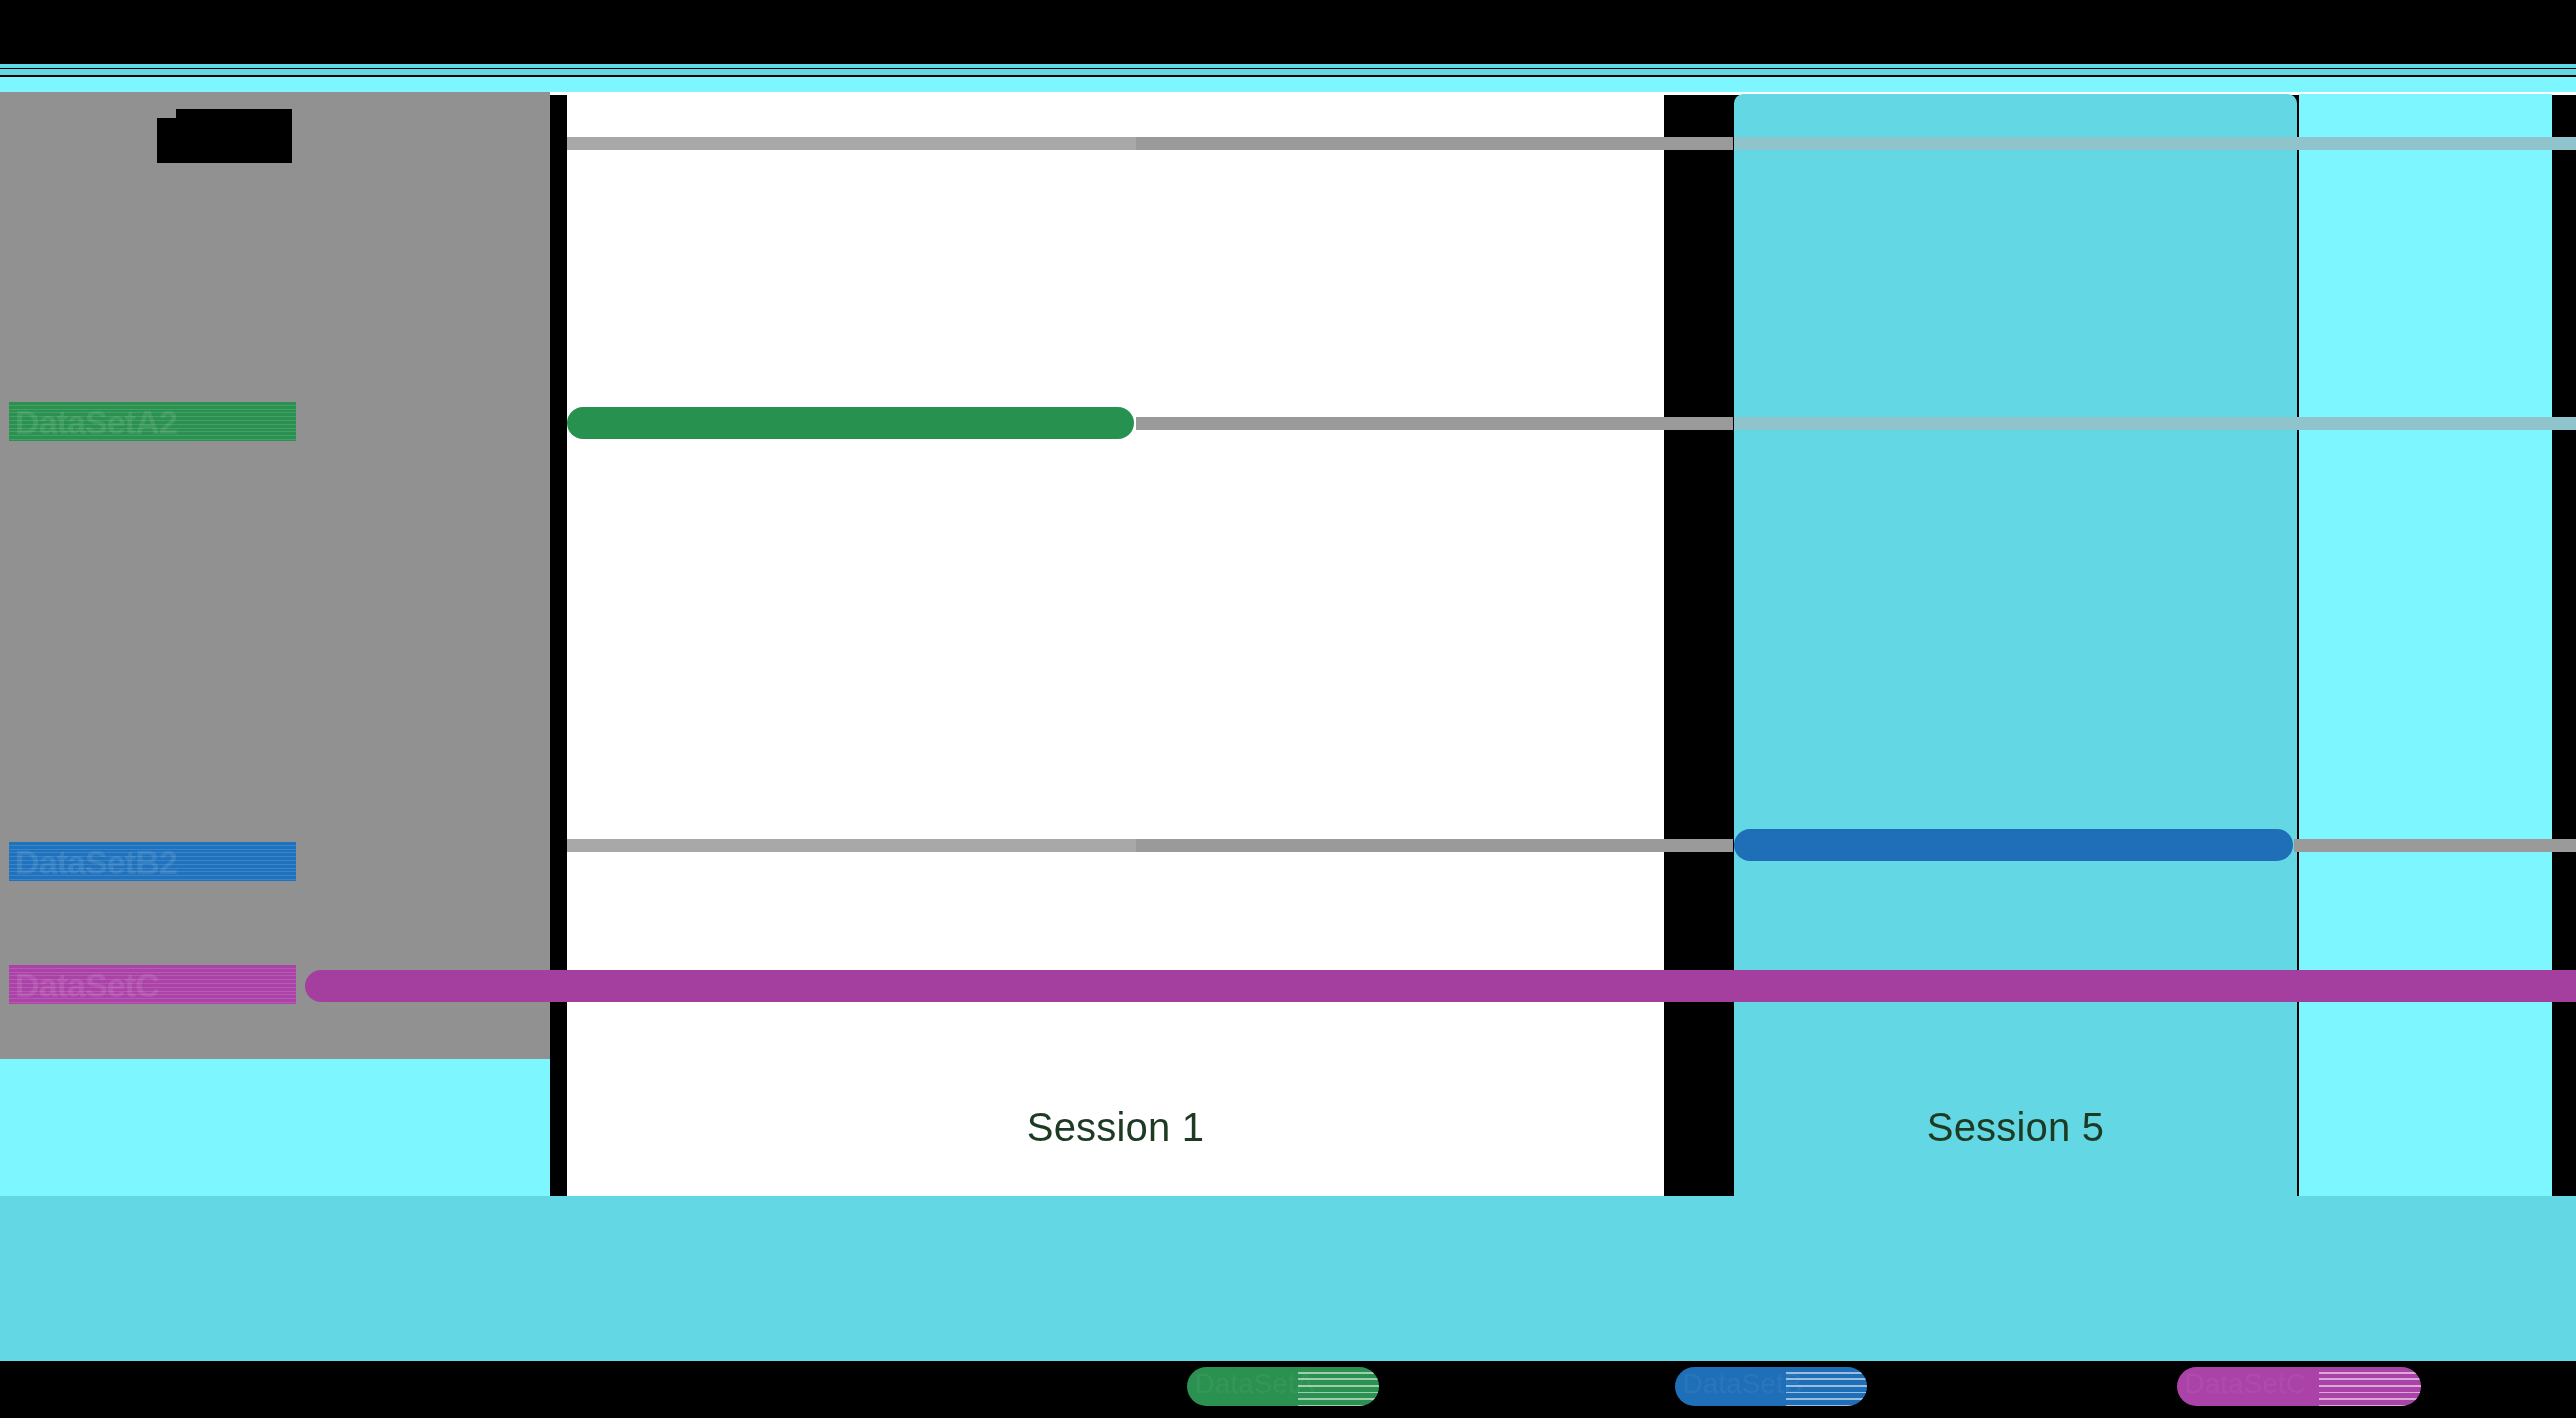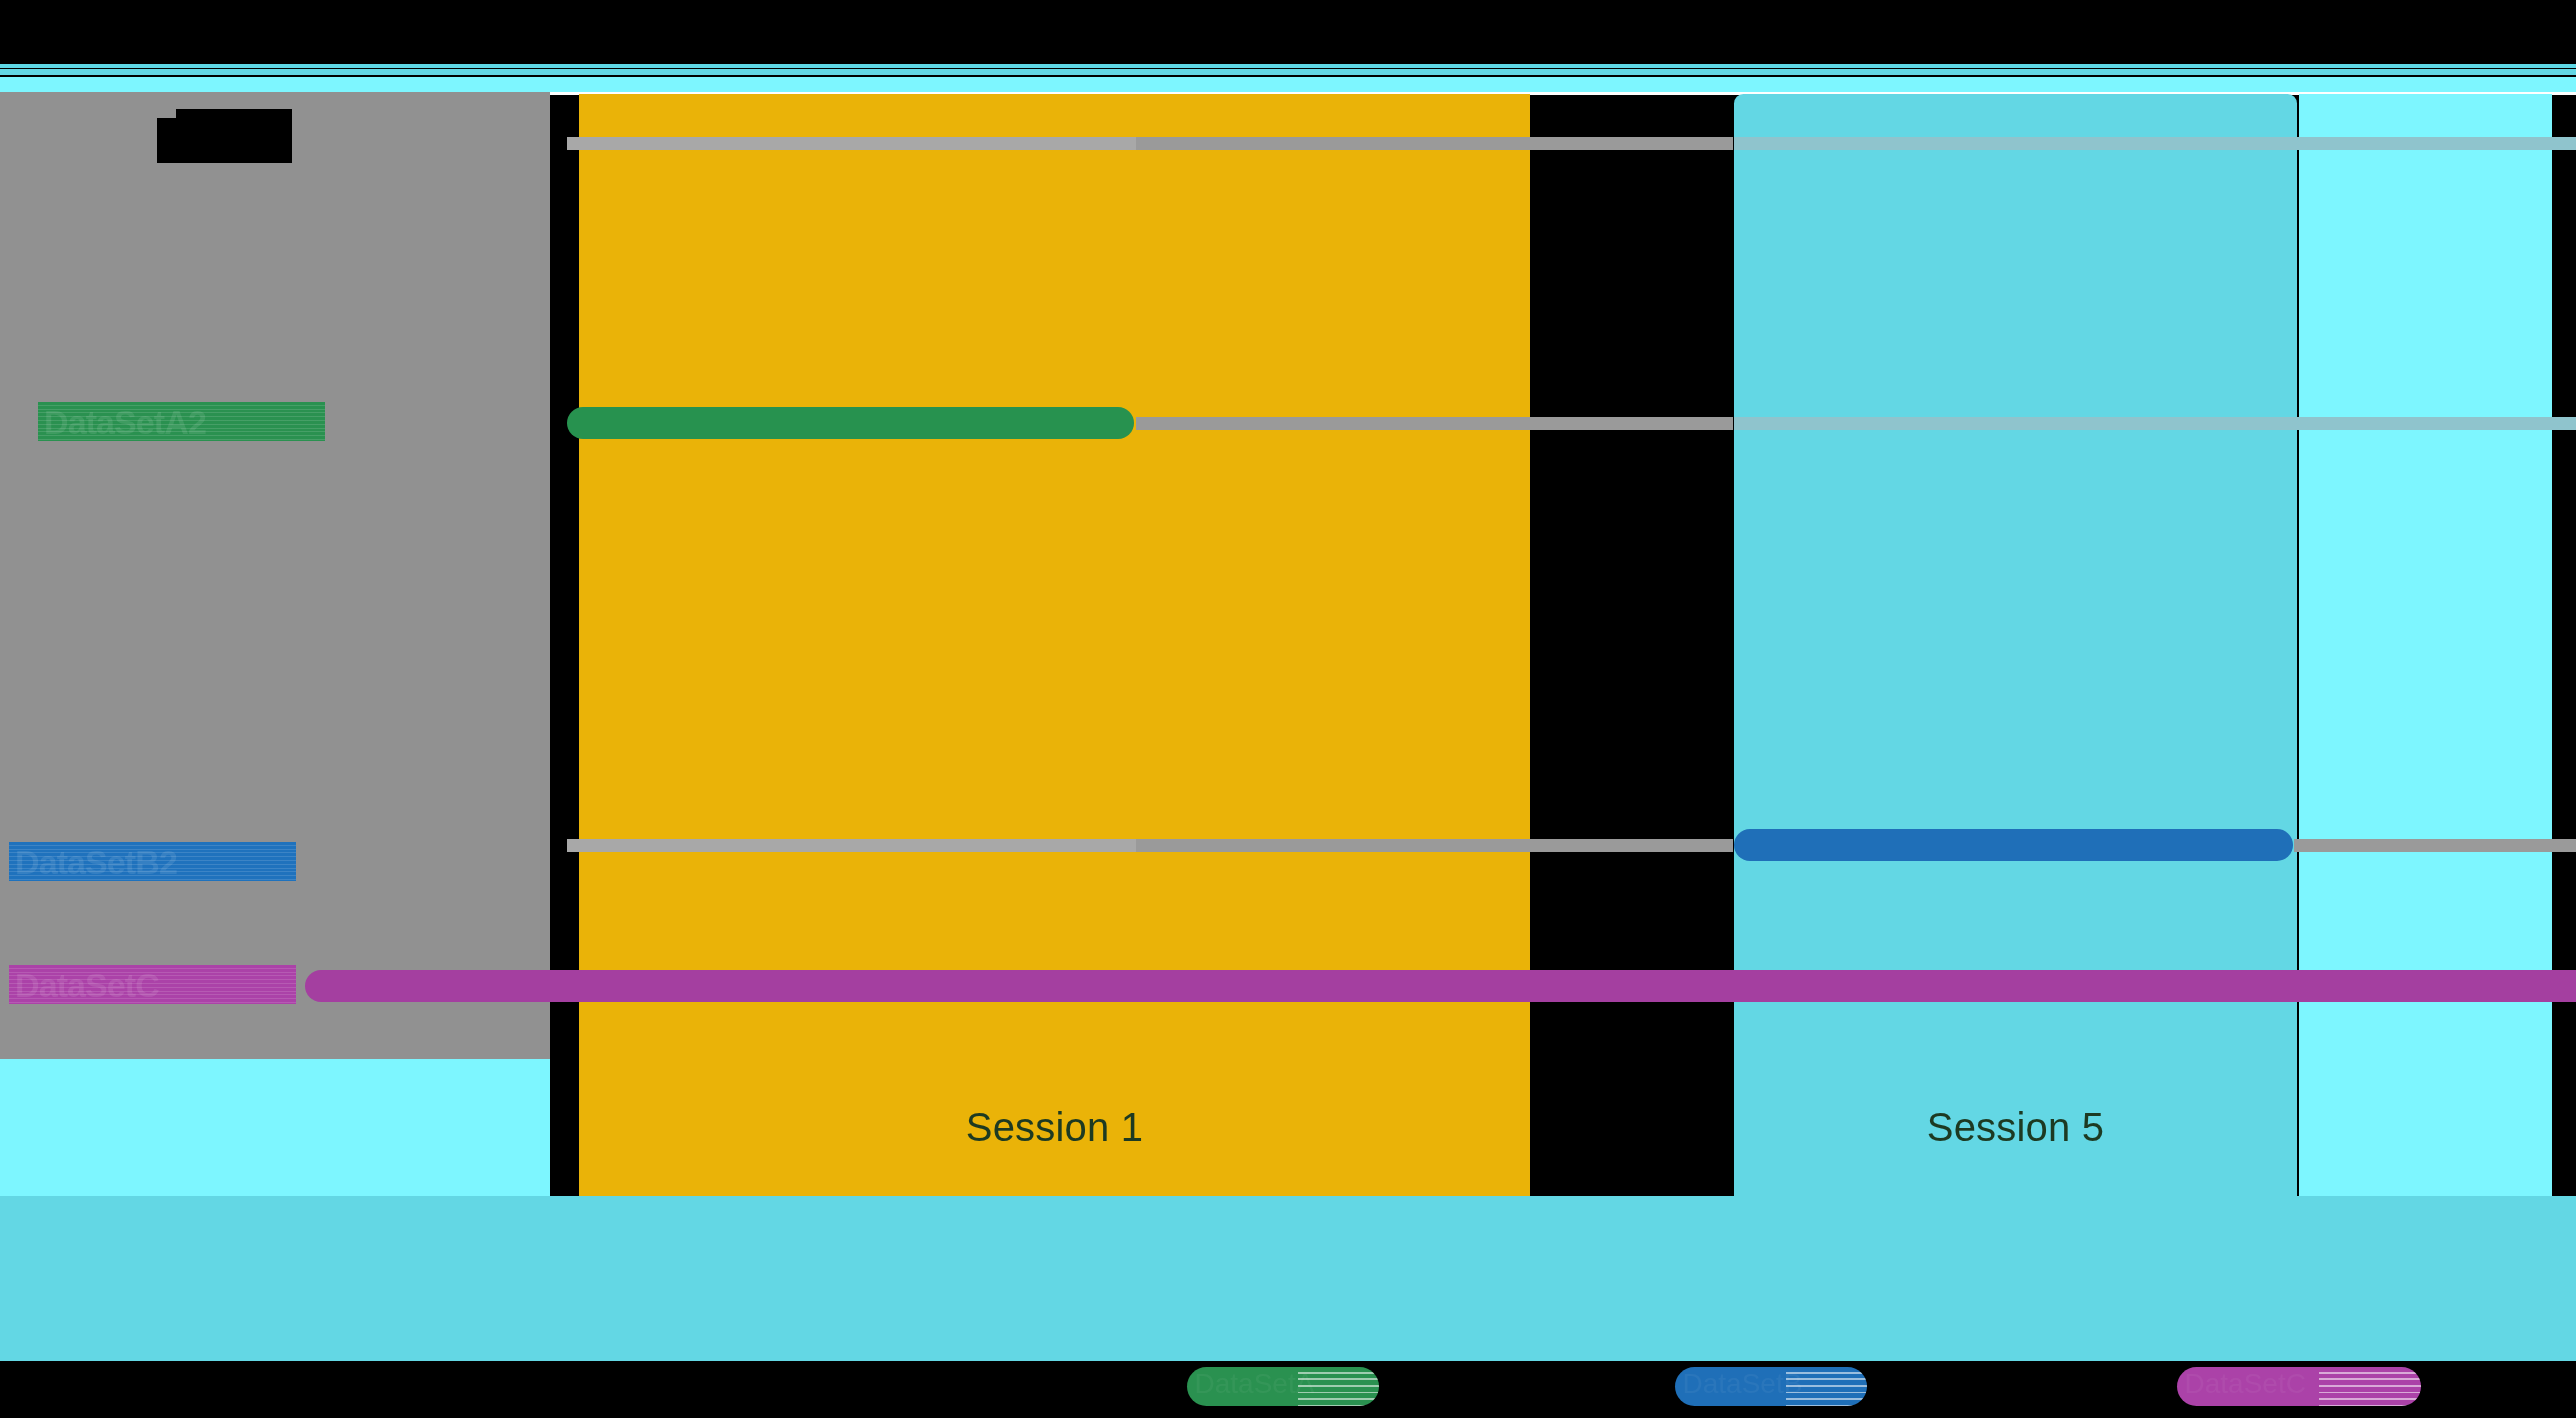--- a/index.html
+++ b/index.html
@@ -20,21 +20,21 @@
   .gutter{position:absolute;left:0;top:0;width:550px;height:967px;background:#919191;}
   .gutter-tail{position:absolute;left:0;top:967px;width:550px;height:137px;background:#7df6ff;}
 
   
   .hairline{position:absolute;left:0;top:0;width:2576px;height:2.8px;background:#ffffff;}
 
   
   .band{position:absolute;top:1.9px;height:1105px;}
   .band-lbl{position:absolute;left:0;right:0;bottom:49px;text-align:center;
             font-size:40px;color:#1d3a22;letter-spacing:0.2px;}
-  .band1{left:579px;width:951px;background:#eab308;border-radius:0 0 0 0;}
+  .band1{left:567px;width:1097px;background:#ffffff;border-radius:0 0 0 0;}
   .band2{left:1734px;width:563px;background:#63d7e4;border-radius:9.4px 9.4px 0 0;}
   .band3{left:2299px;width:253px;background:#7df6ff;}
 
   
   .hdr-redact{position:absolute;left:157px;top:26px;width:135px;height:45px;background:#000;}
   .hdr-redact:after{content:"";position:absolute;left:19px;top:-9.4px;width:116px;height:11.3px;background:#000;}
 
   
   .row{position:absolute;left:0;width:2576px;height:24.4px;}
 
@@ -108,21 +108,21 @@
     </div>
 
     <div class="row" style="top:39px;">
       <div class="track dim" style="left:567px;width:569px;"></div>
       <div class="track" style="left:1136px;width:597px;"></div>
       <div class="track teal" style="left:1734px;width:842px;"></div>
     </div>
 
 
     <div class="row" style="top:319px;">
-      <div class="chip green" style="top:-9.4px;margin-left:29px;">
+      <div class="chip green" style="top:-9.4px;">
         <span class="chip-txt">DataSetA2</span>
       </div>
       <div class="track" style="left:1136px;width:597px;"></div>
       <div class="track teal" style="left:1734px;width:842px;"></div>
       <div class="bar green" style="left:567px;width:567px;"></div>
     </div>
 
 
 
     <div class="row" style="top:741px;">

